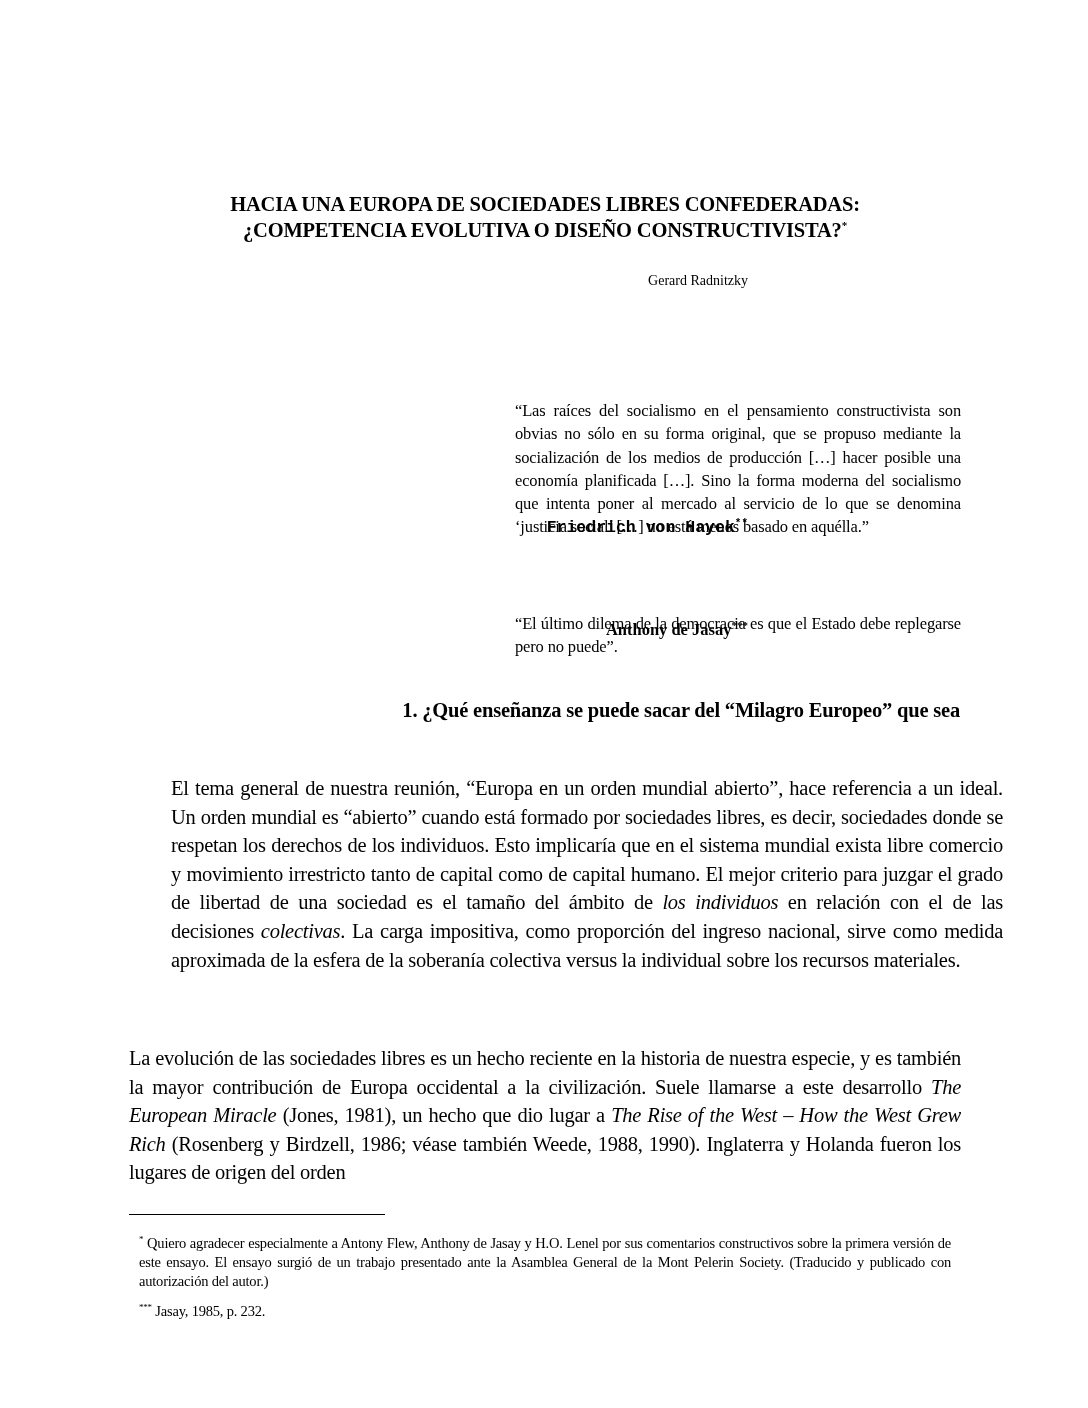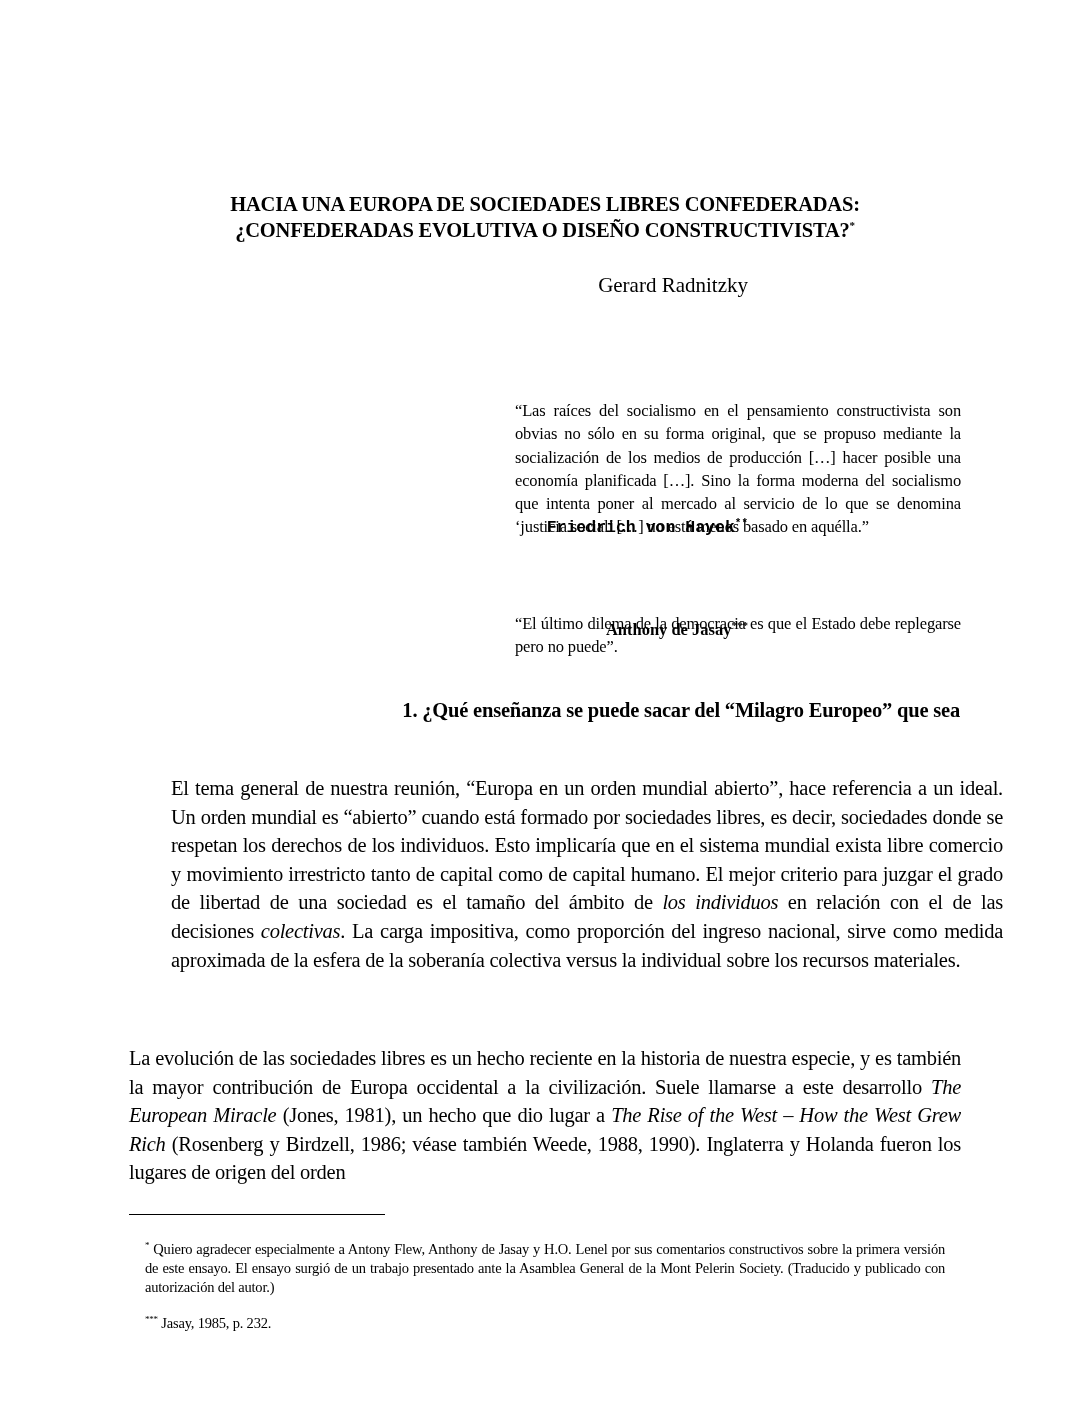--- a/index.html
+++ b/index.html
@@ -1,45 +1,45 @@
 <!DOCTYPE html>
 <html><head>
 <meta charset="utf-8">
 <style>
   html, body { margin: 0; padding: 0; background: #ffffff; }
   body { width: 1088px; height: 1408px; position: relative; overflow: hidden; color: #000; font-family: "Liberation Serif", serif; }
   .page { position: absolute; left: 0; top: 11px; width: 876px; height: 1408px; }
   .title { position: absolute; left: 130px; width: 830px; top: 180px; text-align: center; font-weight: bold; font-size: 20.5px; line-height: 26px; letter-spacing: -0.2px; }
   .title sup, .sup { font-size: 11px; vertical-align: super; line-height: 0; }
-  .author { position: absolute; right: 128px; top: 262px; font-size: 21px; }
+  .author { position: absolute; right: 128px; top: 262px; font-size: 14px; }
   .epigraph { position: absolute; left: 515px; width: 446px; font-size: 16.5px; line-height: 23.3px; text-align: justify; letter-spacing: -0.15px; margin-top: 48px; }
   .ep1 { top: 340px; }
   .ep2 { top: 553px; }
   .attrib { position: absolute; right: 128px; font-weight: bold; font-size: 16.5px; }
   .attr1 { top: 507px; font-family: Liberation Mono, monospace; }
   .attr2 { top: 609px; }
   .section-heading { position: absolute; left: 130px; width: 830px; top: 686px; text-align: right; font-weight: bold; font-size: 20.5px; line-height: 26px; letter-spacing: -0.2px; }
   .para { position: absolute; left: 129px; width: 832px; font-size: 20.5px; line-height: 28.6px; text-align: justify; letter-spacing: -0.25px; }
   .p1 { top: 763px; margin-left: 42px; }
   .p2 { top: 1033px; }
   .rule { position: absolute; left: 129px; top: 1203px; width: 256px; height: 0; border-top: 1.3px solid #000; }
   .footnotes { position: absolute; left: 129px; width: 832px; top: 1213px; font-size: 14.5px; line-height: 19.2px; text-align: justify; letter-spacing: -0.2px; }
-  .fn { margin: 16px; }
+  .fn { margin: 10px; }
   .fn .mark { font-size: 9px; vertical-align: super; line-height: 0; }
   p { margin: 0; }
   em { font-style: italic; }
 </style>
 </head>
 <body>
 
 <div class="page">
 
   <div class="title">
     <div>HACIA UNA EUROPA DE SOCIEDADES LIBRES CONFEDERADAS:</div>
-    <div><span>¿CONFEDERADAS EVOLUTIVA O DISEÑO CONSTRUCTIVISTA?</span><sup>*</sup></div>
+    <div><span>¿COMPETENCIA EVOLUTIVA O DISEÑO CONSTRUCTIVISTA?</span><sup>*</sup></div>
   </div>
 
   <div class="author">Gerard Radnitzky</div>
 
   <p class="epigraph ep1">“Las raíces del socialismo en el pensamiento constructivista son obvias no sólo en su forma original, que se propuso mediante la socialización de los medios de producción […] hacer posible una economía planificada […]. Sino la forma moderna del socialismo que intenta poner al mercado al servicio de lo que se denomina ‘justicia social’ […] no está menos basado en aquélla.”</p>
   <div class="attrib attr1"><span>Friedrich von Hayek</span><span class="sup">**</span></div>
 
   <p class="epigraph ep2">“El último dilema de la democracia es que el Estado debe replegarse pero no puede”.</p>
   <div class="attrib attr2"><span>Anthony de Jasay</span><span class="sup">***</span></div>
 

